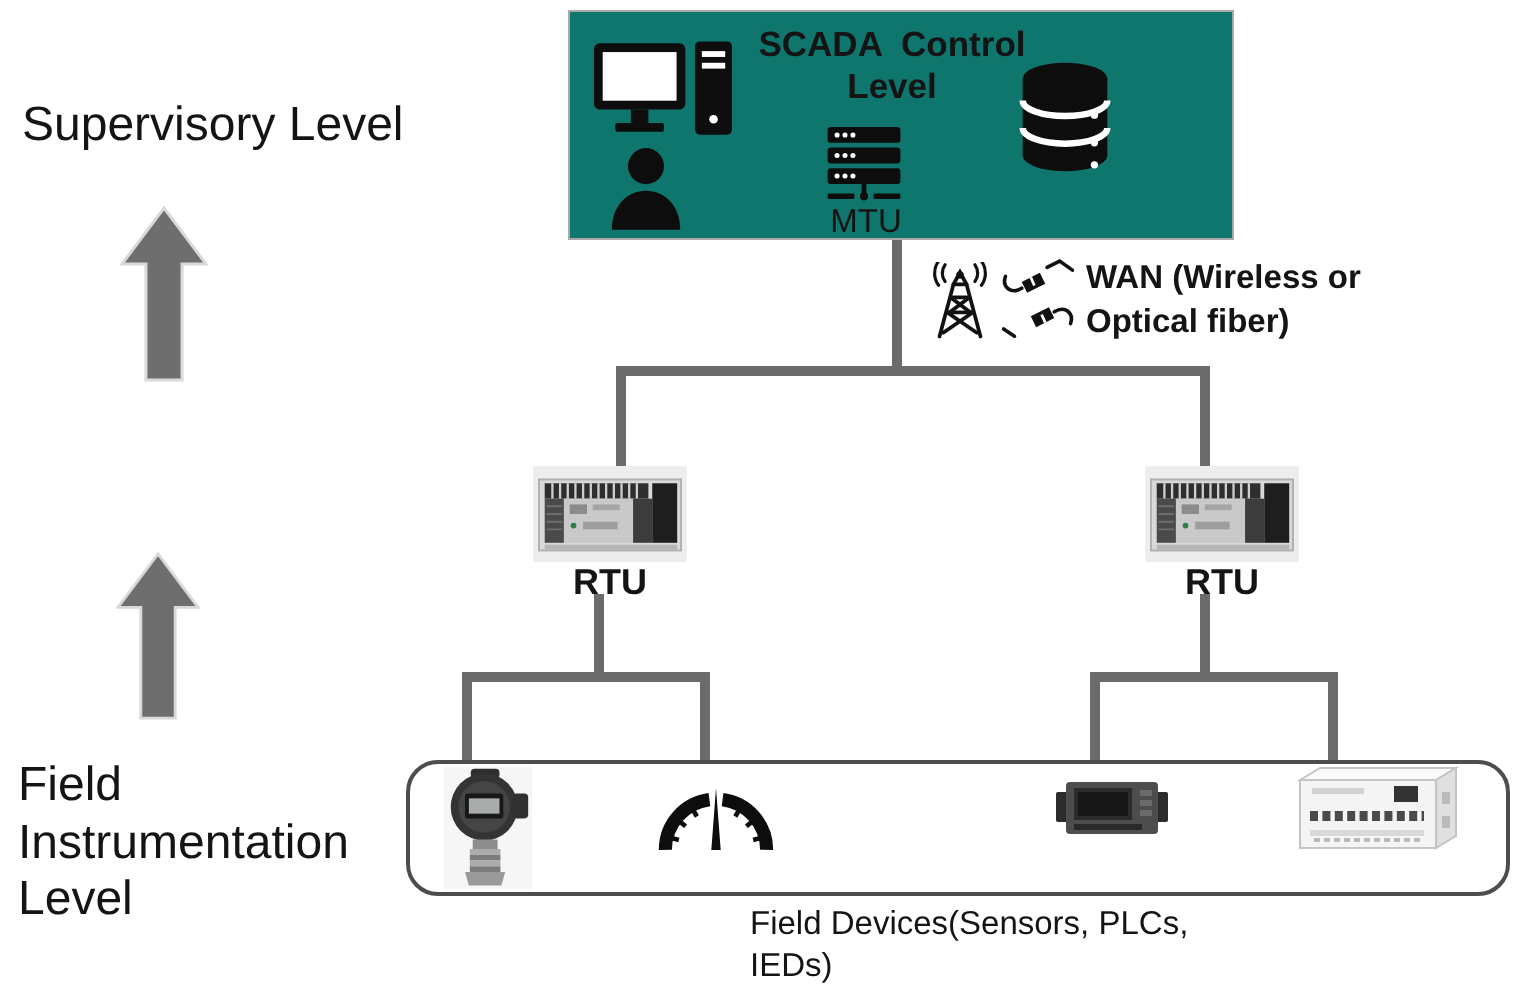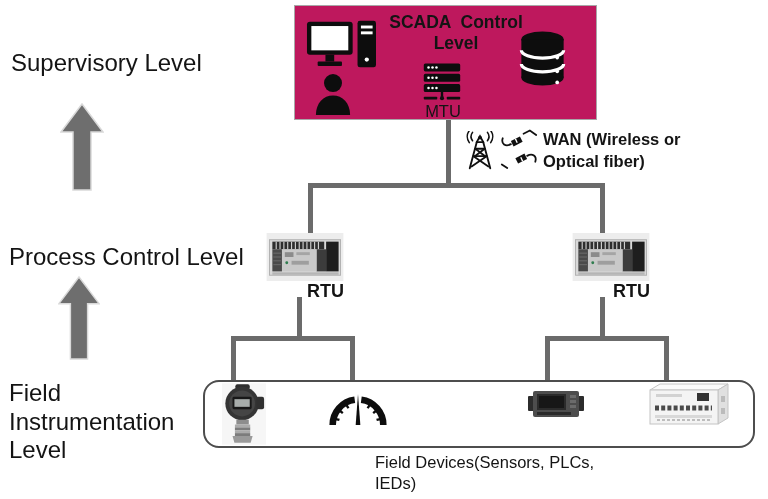--- a/index.html
+++ b/index.html
@@ -5,42 +5,41 @@
   *{margin:0;padding:0;box-sizing:border-box}
   html,body{background:#ffffff}
   body{font-family:"Liberation Sans",sans-serif;color:var(--text,#141414)}
   .stage{position:relative;width:768px;height:499px;background:#fff;overflow:hidden}
   .abs{position:absolute}
   .pre{white-space:pre}
   .vline,.hline{position:absolute;background:var(--connector,#6b6b6b)}
   .lvl{position:absolute;font-size:24px;font-weight:400;color:var(--text,#141414)}
   .arrow{position:absolute}
   .arrow polygon{fill:var(--arrow,#6e6e6e);stroke:#d9d9d9;stroke-width:1.5}
-  .scada-box{position:absolute;left:294px;top:5px;width:303px;height:115px;background:#be185d;border:1.5px solid var(--scada_border,#a8a8a8)}
+  .scada-box{position:absolute;left:284px;top:5px;width:333px;height:115px;background:#0f766e;border:1.5px solid var(--scada_border,#a8a8a8)}
   .scada-title{position:absolute;left:76px;top:6px;width:170px;text-align:center;font-weight:700;font-size:17.5px;line-height:21px}
   .mtu-label{position:absolute;left:128px;top:96px;width:40px;text-align:center;font-weight:400;font-size:16.5px}
   .wan-text{position:absolute;left:543px;top:129px;font-weight:700;font-size:16.5px;line-height:21.5px}
   .rtu-img{position:absolute;width:78px;height:48px}
-  .rtu-label{position:absolute;width:78px;text-align:right;font-weight:700;font-size:18px;top:281px}
+  .rtu-label{position:absolute;width:78px;text-align:center;font-weight:700;font-size:18px;top:281px}
   .field-box{position:absolute;left:203px;top:380px;width:552px;height:68px;border:2px solid var(--field_border,#4d4d4d);border-radius:16px;background:#fff}
   .caption{position:absolute;left:375px;top:452px;font-weight:400;font-size:16.5px;line-height:21px}
   .icon-svg{display:block;width:100%;height:100%}
 </style>
 </head>
 <body>
 
 <div class="stage">
 
   <div class="lvl pre" style="left:11px;top:49px">Supervisory Level</div>
 
   <svg class="arrow" style="left:60px;top:103px;width:44px;height:88px" viewBox="0 0 44 88" preserveAspectRatio="none">
     <polygon points="22,1 43,29 31,29 31,87 13,87 13,29 1,29"></polygon>
   </svg>
 
-  <div class="lvl pre" style="left:9px;top:243px">Process Control Level</div>
 
   <svg class="arrow" style="left:58px;top:276px;width:42px;height:84px" viewBox="0 0 44 88" preserveAspectRatio="none">
     <polygon points="22,1 43,29 31,29 31,87 13,87 13,29 1,29"></polygon>
   </svg>
 
   <div class="lvl" style="left:9px;top:379px;line-height:28.5px">
     <div class="pre">Field</div>
     <div class="pre">Instrumentation</div>
     <div class="pre">Level</div>
   </div>

